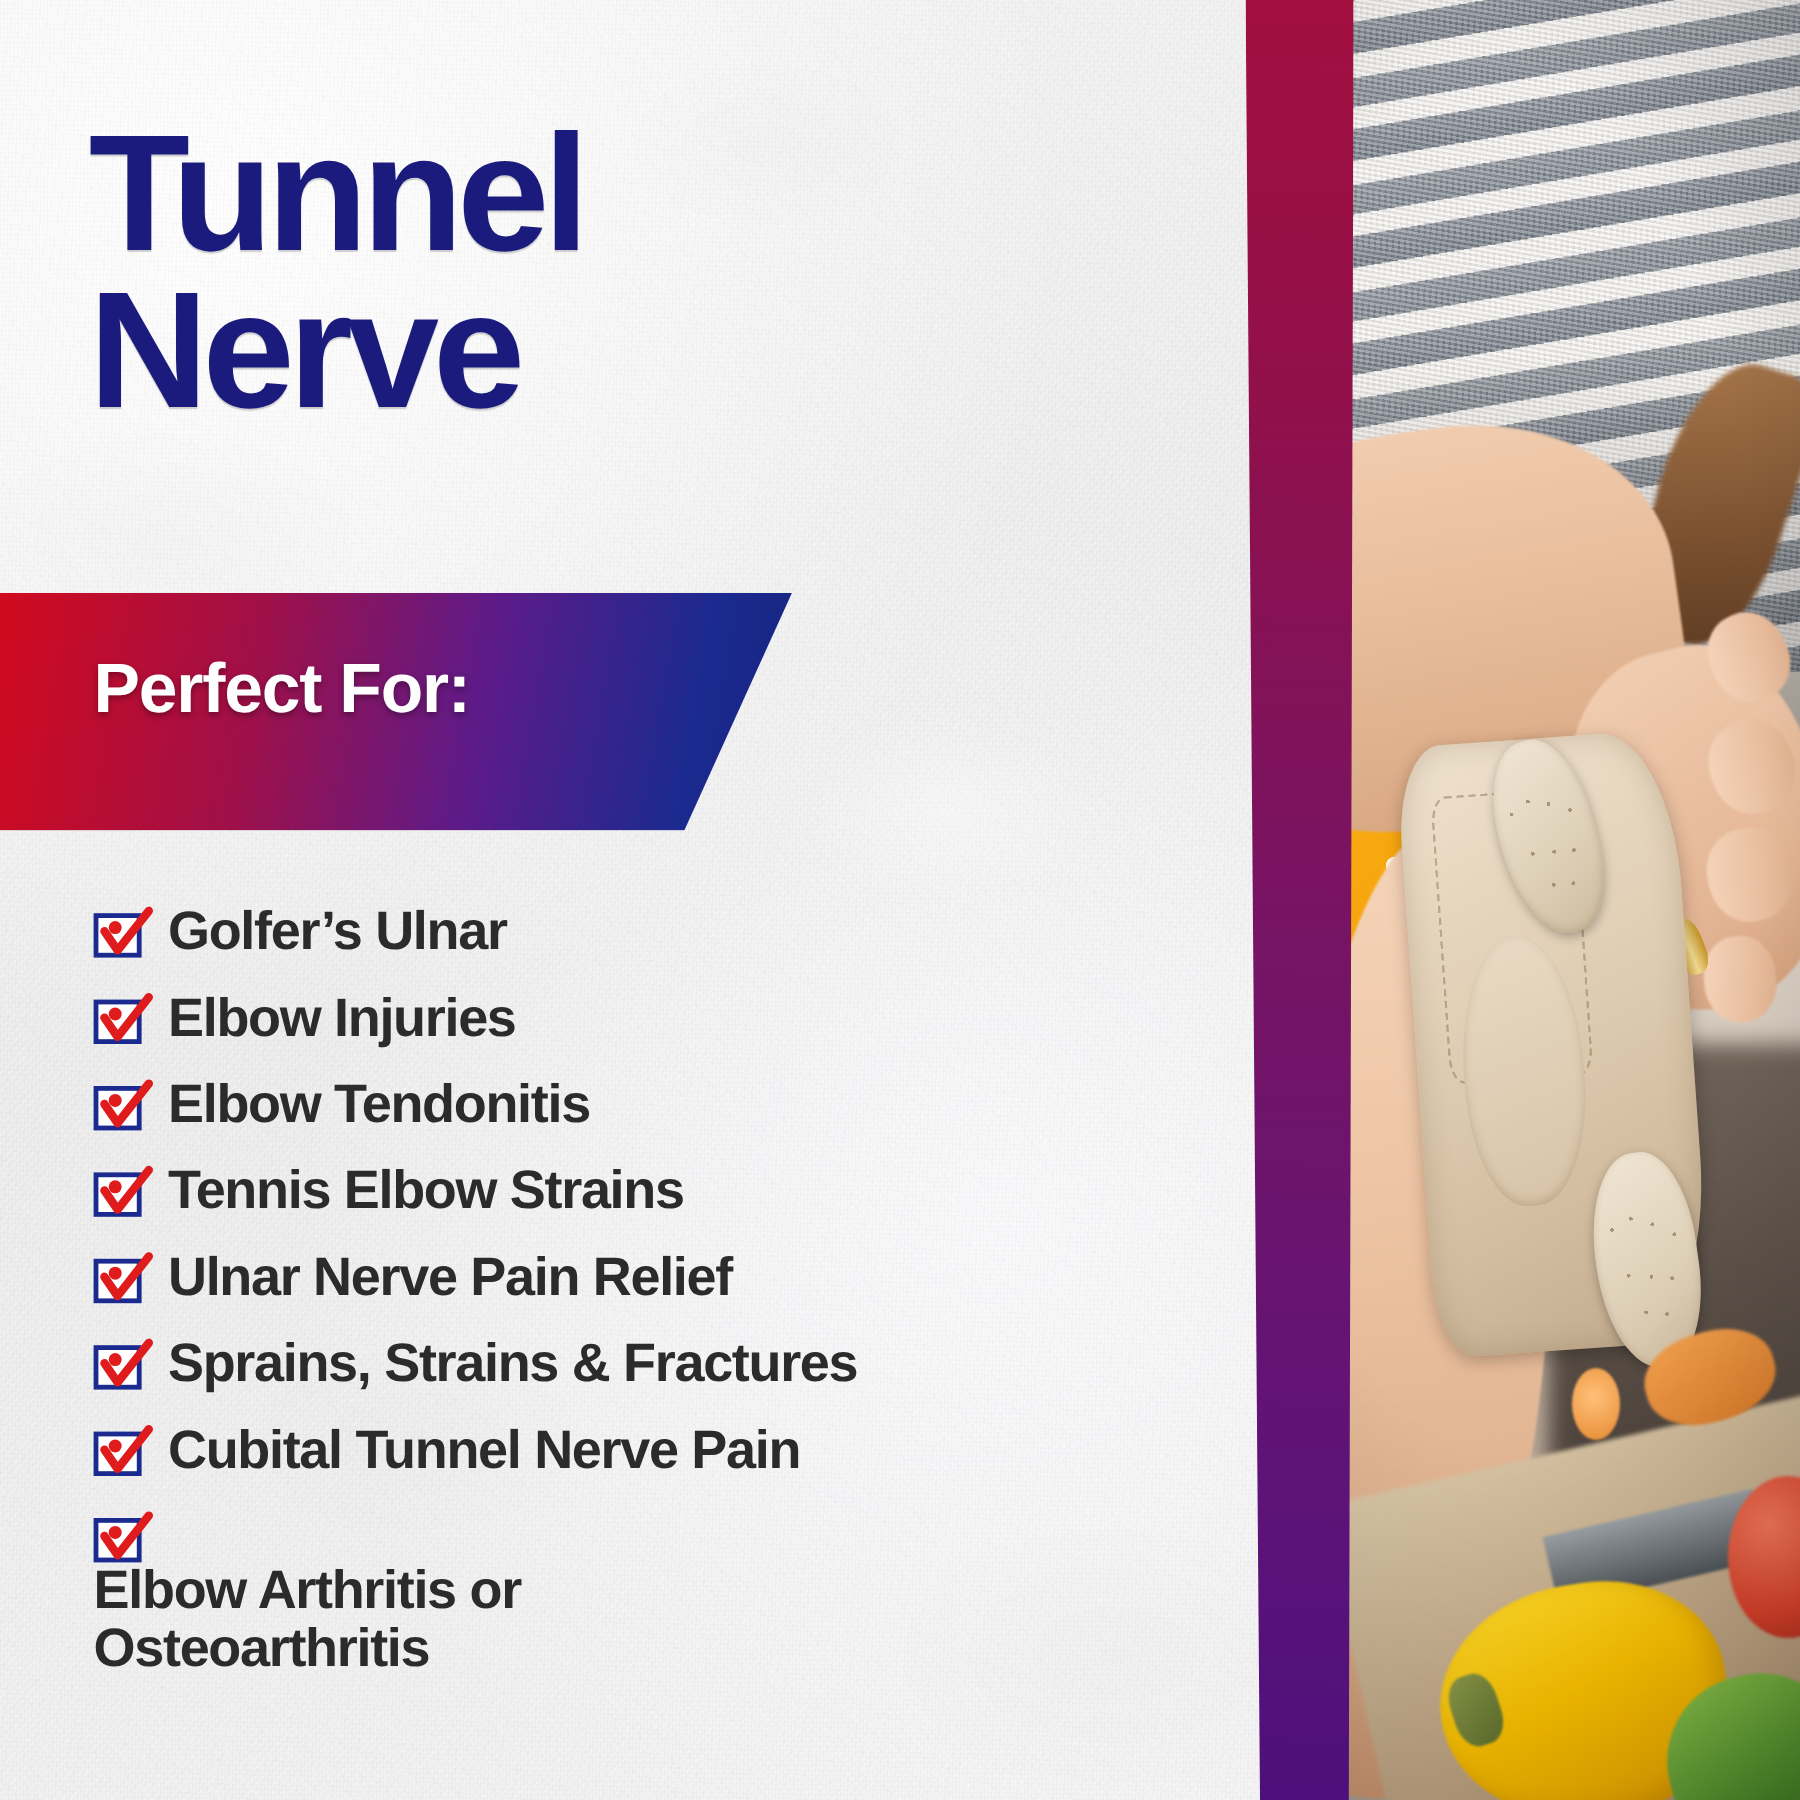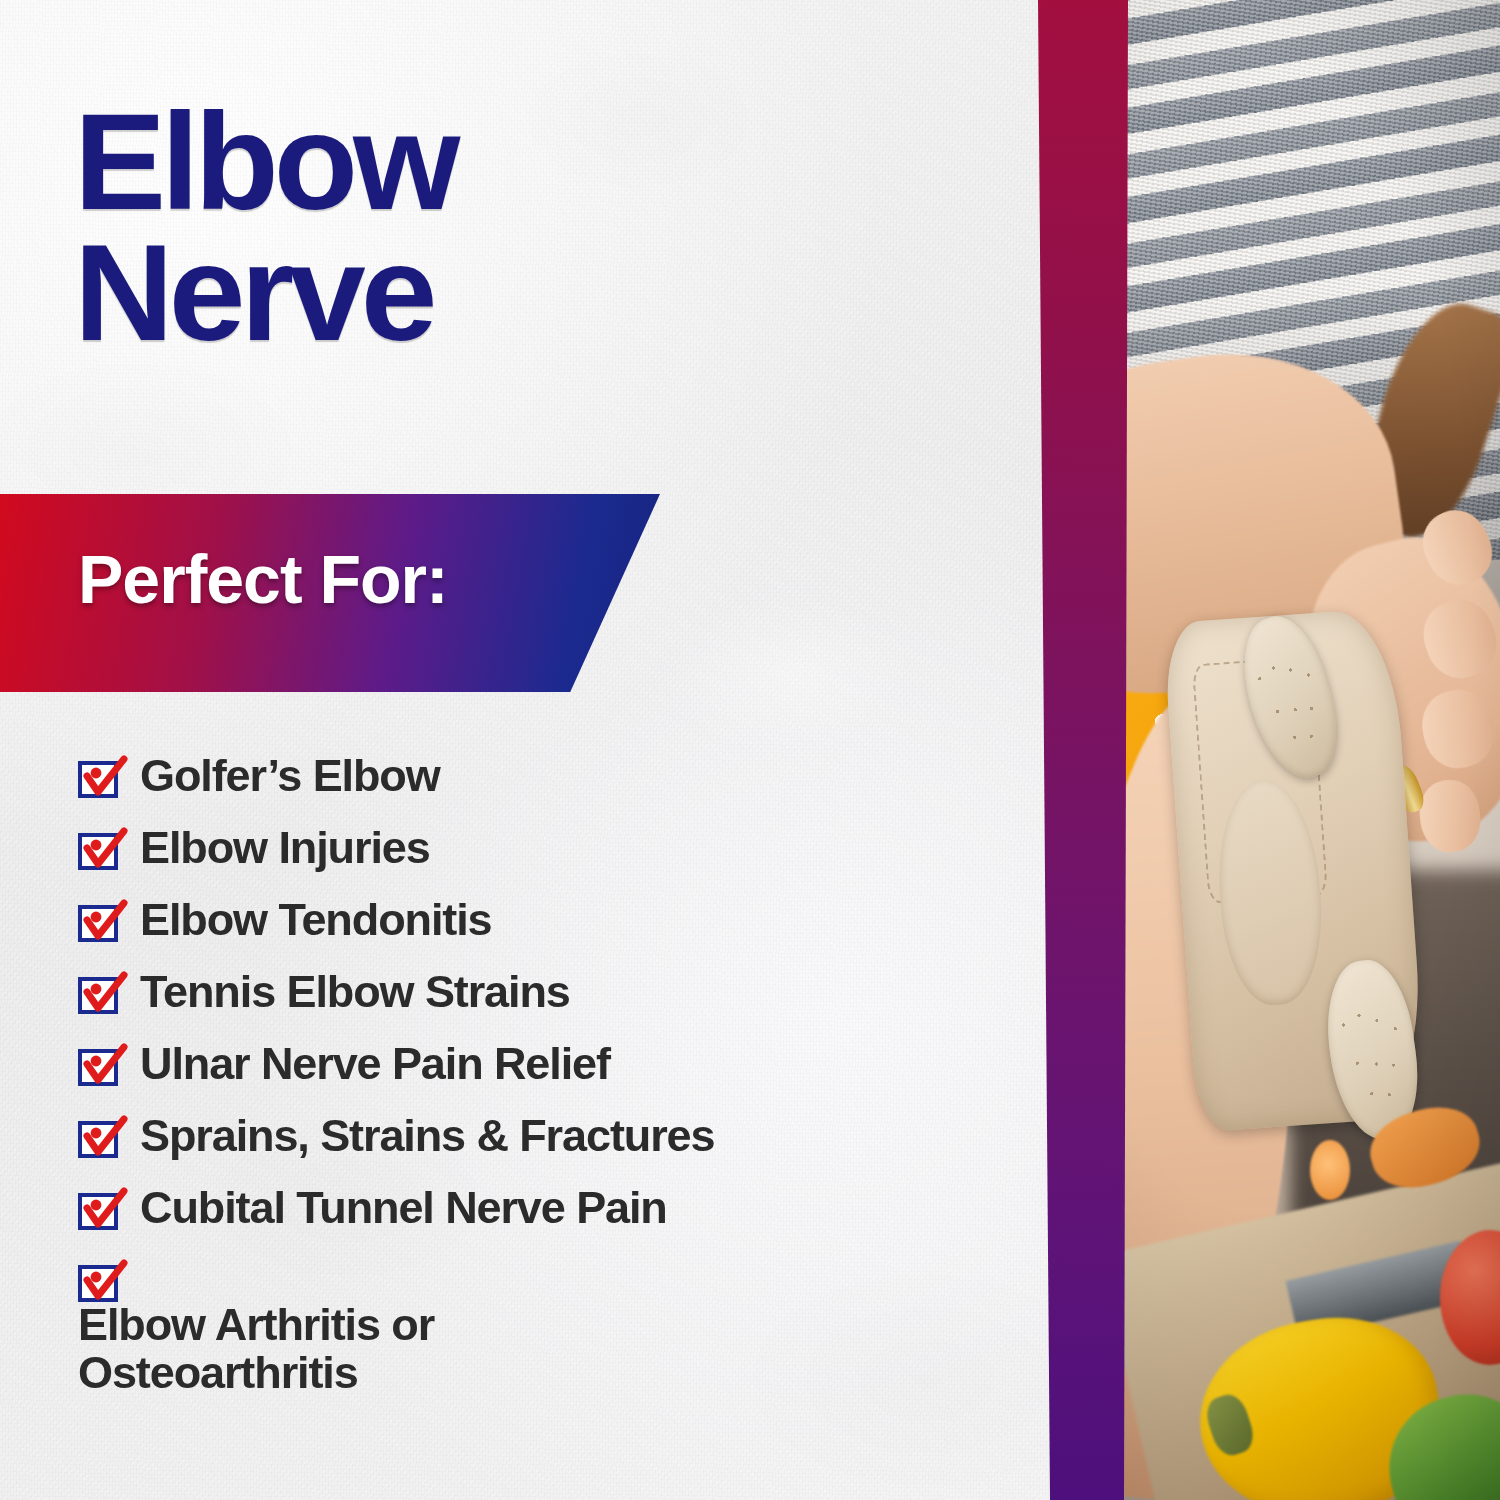--- a/index.html
+++ b/index.html
@@ -61,21 +61,21 @@
   
   .banner {
     position:absolute; left:0; top:494px;
     width:660px; height:198px;
     background:linear-gradient(100deg,#d10a1e 0%, #a01048 32%, #5d1b89 60%, #1b2a8f 86%, #16237f 100%);
     clip-path:polygon(0 0, 100% 0, 86.4% 100%, 0 100%);
     box-shadow:0 3px 8px rgba(0,0,0,.22);
   }
   .banner-label {
     position:absolute; left:78px; top:540px;
-    font-size:68px; font-weight:900; letter-spacing:-1px;
+    font-size:58px; font-weight:900; letter-spacing:-1px;
     color:#ffffff;
     text-shadow:0 3px 5px rgba(0,0,0,.35);
   }
 
   
   .list { position:absolute; left:78px; top:752px; width:860px; }
   .row {
     display:flex; align-items:flex-start;
     height:72px;
   }
@@ -358,38 +358,38 @@
 <body>
 
 <div id="canvas">
 
   <div class="paper">
     <div class="paper-grain"></div>
     <div class="paper-blotch"></div>
   </div>
 
   <h1 class="title">
-    <span class="l1">Elbow</span>
+    <span class="l1">Tunnel</span>
     <span class="l2">Nerve</span>
   </h1>
 
   <div class="banner"></div>
   <div class="banner-label">Perfect For:</div>
 
   <div class="list">
 
     <div class="row">
       <span class="cbx">
         <svg viewBox="0 0 54 48">
           <rect x="6" y="9" width="36" height="33" fill="#ffffff" stroke="#1b2a8f" stroke-width="4"></rect>
           <circle cx="22" cy="19" r="5.4" fill="#e01b1b"></circle>
           <path d="M13 22 L24 38 L50 5" fill="none" stroke="#e01b1b" stroke-width="7" stroke-linecap="round" stroke-linejoin="round"></path>
         </svg>
       </span>
-      <span class="row-label">Golfer’s Elbow</span>
+      <span class="row-label">Golfer’s Ulnar</span>
     </div>
 
     <div class="row">
       <span class="cbx">
         <svg viewBox="0 0 54 48">
           <rect x="6" y="9" width="36" height="33" fill="#ffffff" stroke="#1b2a8f" stroke-width="4"></rect>
           <circle cx="22" cy="19" r="5.4" fill="#e01b1b"></circle>
           <path d="M13 22 L24 38 L50 5" fill="none" stroke="#e01b1b" stroke-width="7" stroke-linecap="round" stroke-linejoin="round"></path>
         </svg>
       </span>

